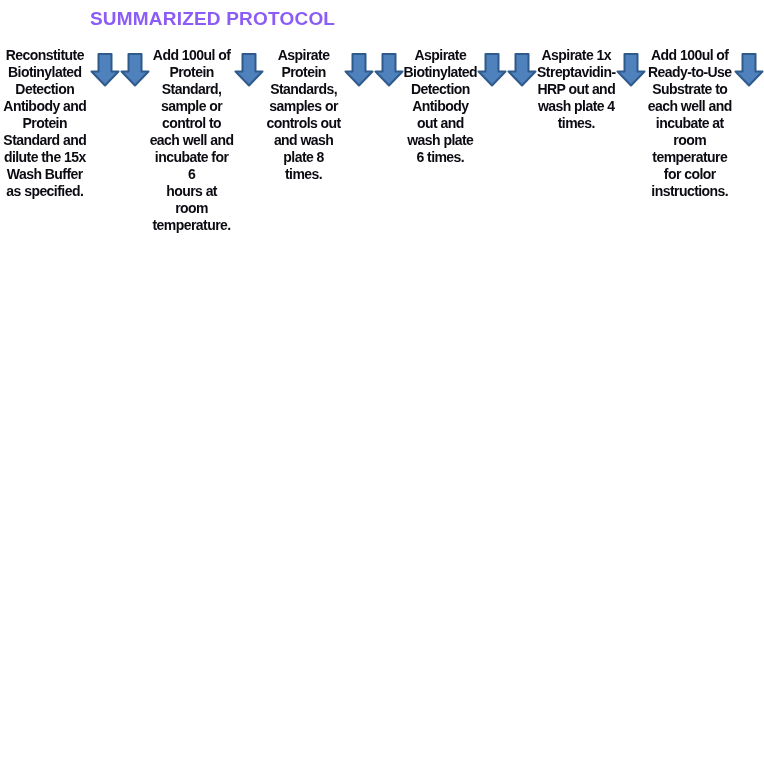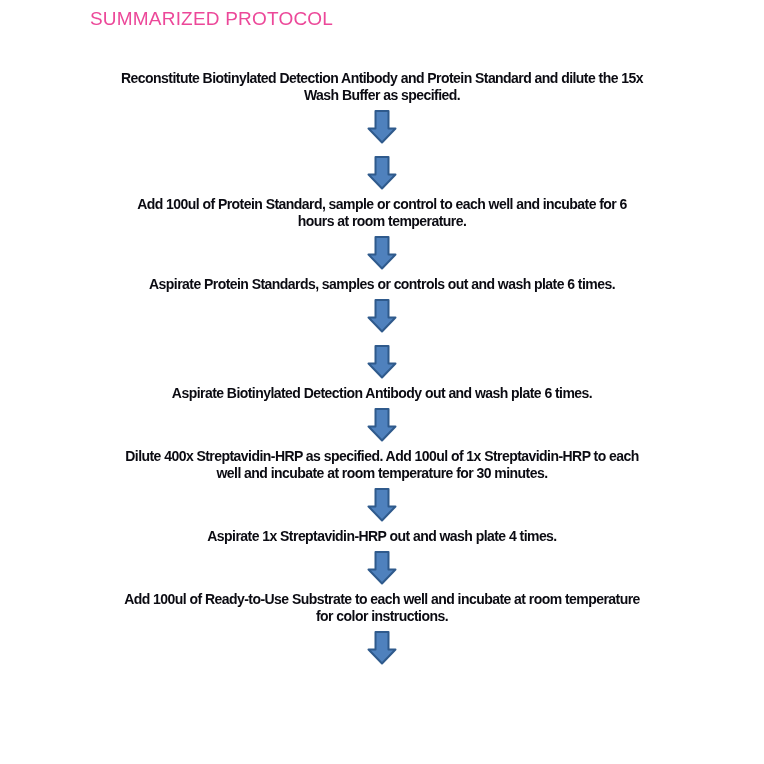--- a/index.html
+++ b/index.html
@@ -10,29 +10,29 @@
   body {
     width: 764px;
     height: 764px;
     overflow: hidden;
     font-family: "Liberation Sans", sans-serif;
   }
   .page-title {
     margin: 8px 0 0 90px;
     font-size: 19px;
     line-height: 22px;
-    font-weight: normal;
+    font-weight: bold;
     letter-spacing: 0.2px;
-    color: #ec4899;
+    color: #8b5cf6;
   }
   .flow {
-    margin-top: 40px;
+    margin-top: 17px;
     display: flex;
-    flex-direction: column;
-    align-items: center;
+    flex-direction: row;
+    align-items: flex-start;
   }
   .step {
     max-width: 700px;
     text-align: center;
     font-weight: bold;
     font-size: 14px;
     line-height: 17px;
     letter-spacing: -0.55px;
     color: #0b0b12;
     white-space: pre-line;
@@ -69,39 +69,37 @@
     <path d="M8.5 1 H21.5 V18.5 H28.5 L15 32.5 L1.5 18.5 H8.5 Z"></path>
   </svg>
 
   <div class="step">Add 100ul of Protein Standard, sample or control to each well and incubate for 6
 hours at room temperature.</div>
 
   <svg class="arrow" viewBox="0 0 30 34" aria-hidden="true">
     <path d="M8.5 1 H21.5 V18.5 H28.5 L15 32.5 L1.5 18.5 H8.5 Z"></path>
   </svg>
 
-  <div class="step">Aspirate Protein Standards, samples or controls out and wash plate 6 times.</div>
+  <div class="step">Aspirate Protein Standards, samples or controls out and wash plate 8 times.</div>
 
   <svg class="arrow" viewBox="0 0 30 34" aria-hidden="true">
     <path d="M8.5 1 H21.5 V18.5 H28.5 L15 32.5 L1.5 18.5 H8.5 Z"></path>
   </svg>
 
 
   <svg class="arrow" viewBox="0 0 30 34" aria-hidden="true">
     <path d="M8.5 1 H21.5 V18.5 H28.5 L15 32.5 L1.5 18.5 H8.5 Z"></path>
   </svg>
 
   <div class="step">Aspirate Biotinylated Detection Antibody out and wash plate 6 times.</div>
 
   <svg class="arrow" viewBox="0 0 30 34" aria-hidden="true">
     <path d="M8.5 1 H21.5 V18.5 H28.5 L15 32.5 L1.5 18.5 H8.5 Z"></path>
   </svg>
 
-  <div class="step">Dilute 400x Streptavidin-HRP as specified. Add 100ul of 1x Streptavidin-HRP to each
-well and incubate at room temperature for 30 minutes.</div>
 
   <svg class="arrow" viewBox="0 0 30 34" aria-hidden="true">
     <path d="M8.5 1 H21.5 V18.5 H28.5 L15 32.5 L1.5 18.5 H8.5 Z"></path>
   </svg>
 
   <div class="step">Aspirate 1x Streptavidin-HRP out and wash plate 4 times.</div>
 
   <svg class="arrow" viewBox="0 0 30 34" aria-hidden="true">
     <path d="M8.5 1 H21.5 V18.5 H28.5 L15 32.5 L1.5 18.5 H8.5 Z"></path>
   </svg>

